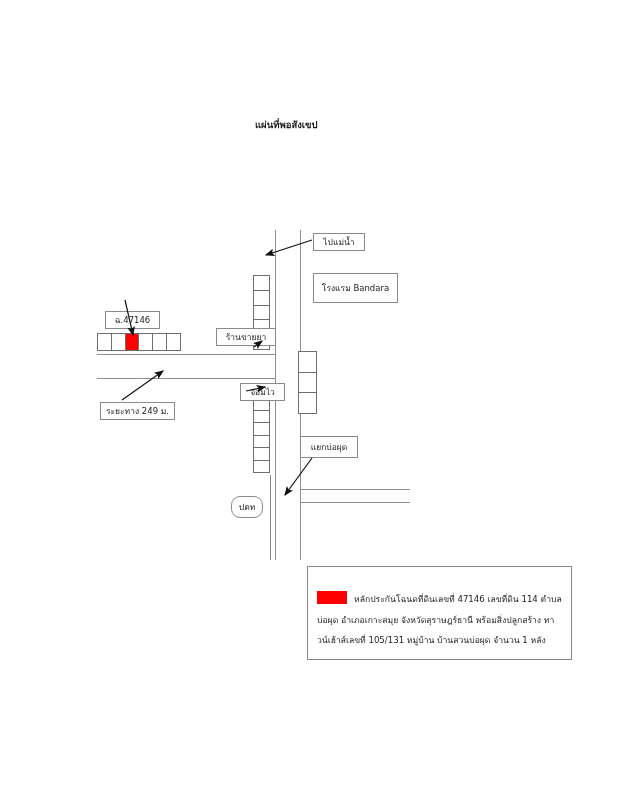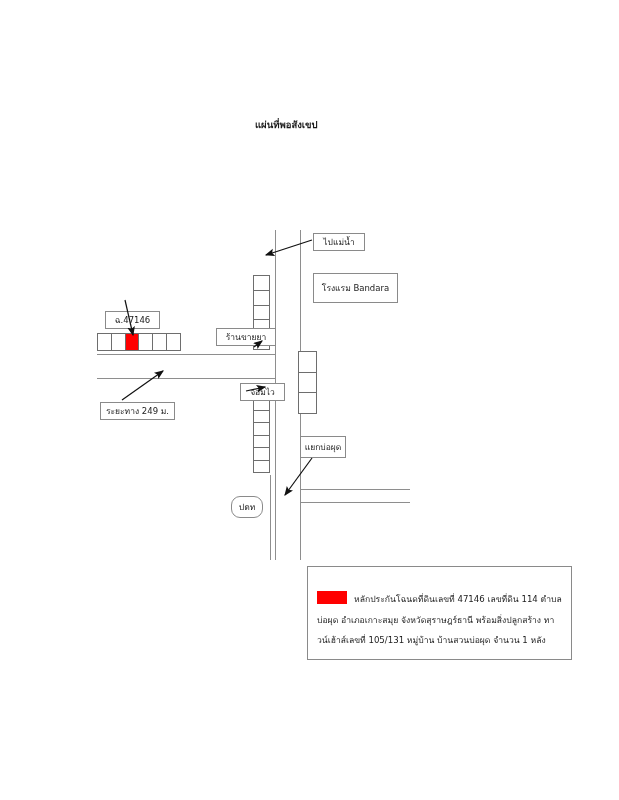--- a/index.html
+++ b/index.html
@@ -167,21 +167,21 @@
           <div class="cell"></div>
         </div>
       </div>
     <div id="labels-layer">
         <div class="lbl" style="left: 105px; top: 283px; width: 55px; height: 18px; margin-top: 28px;">ฉ.47146</div>
         <div class="lbl" style="left: 208px; top: 328px; width: 60px; height: 18px; margin-left: 8px;">ร้านขายยา</div>
         <div class="lbl" style="left: 313px; top: 233px; width: 52px; height: 18px;">ไปแม่น้ำ</div>
         <div class="lbl" style="left: 313px; top: 273px; width: 85px; height: 30px;">โรงแรม Bandara</div>
         <div class="lbl" style="left: 100px; top: 402px; width: 75px; height: 18px;">ระยะทาง 249 ม.</div>
         <div class="lbl" style="left: 200px; top: 383px; width: 45px; height: 18px; margin-left: 40px;">จอมไว</div>
-        <div class="lbl" style="left: 300px; top: 436px; width: 46px; height: 22px;">แยกบ่อผุด</div>
+        <div class="lbl" style="left: 300px; top: 436px; width: 58px; height: 22px;">แยกบ่อผุด</div>
         <div class="lbl" style="left: 231px; top: 496px; width: 32px; height: 22px; border-radius: 9px;">ปตท</div>
       </div>
 
     <svg id="arrows" viewBox="0 0 619 800">
       <defs>
         <marker id="ah" markerWidth="9" markerHeight="9" refX="7" refY="3.2" orient="auto" markerUnits="strokeWidth">
           <path d="M0,0 L8,3.2 L0,6.4 L1.6,3.2 z" fill="#111111"></path>
         </marker>
       </defs>
       <g id="arrow-group" stroke="#111111" stroke-width="1.2" fill="none">

